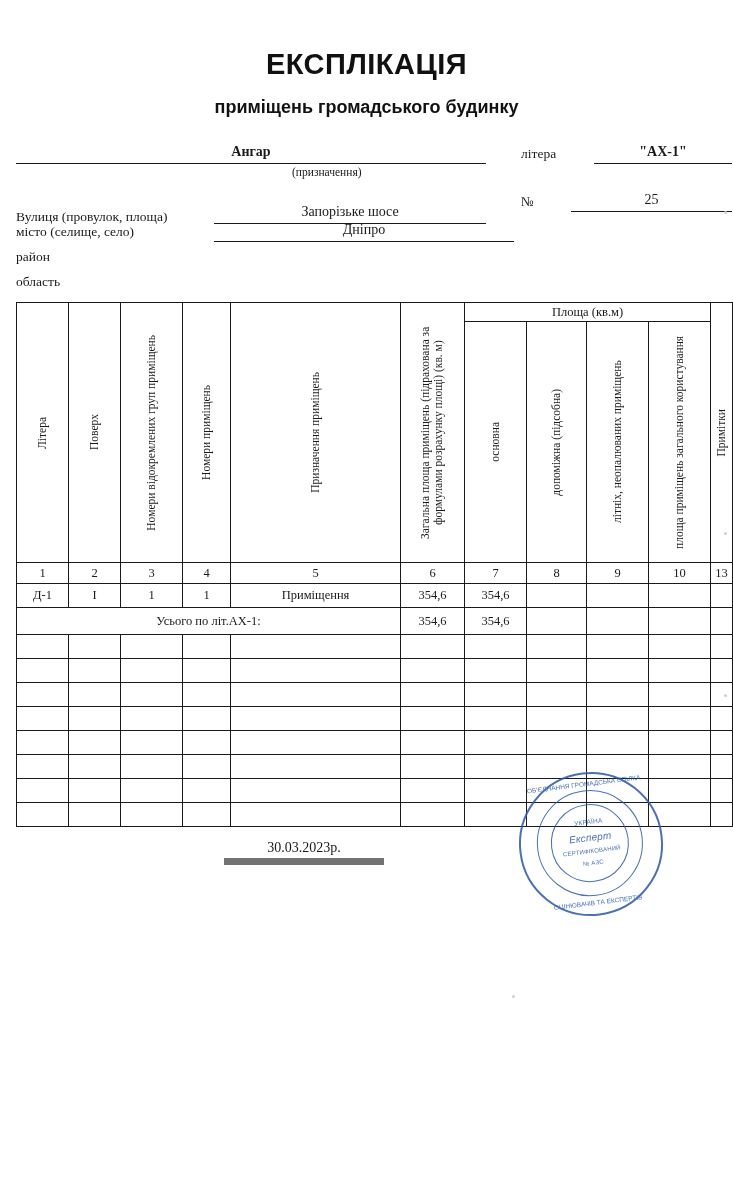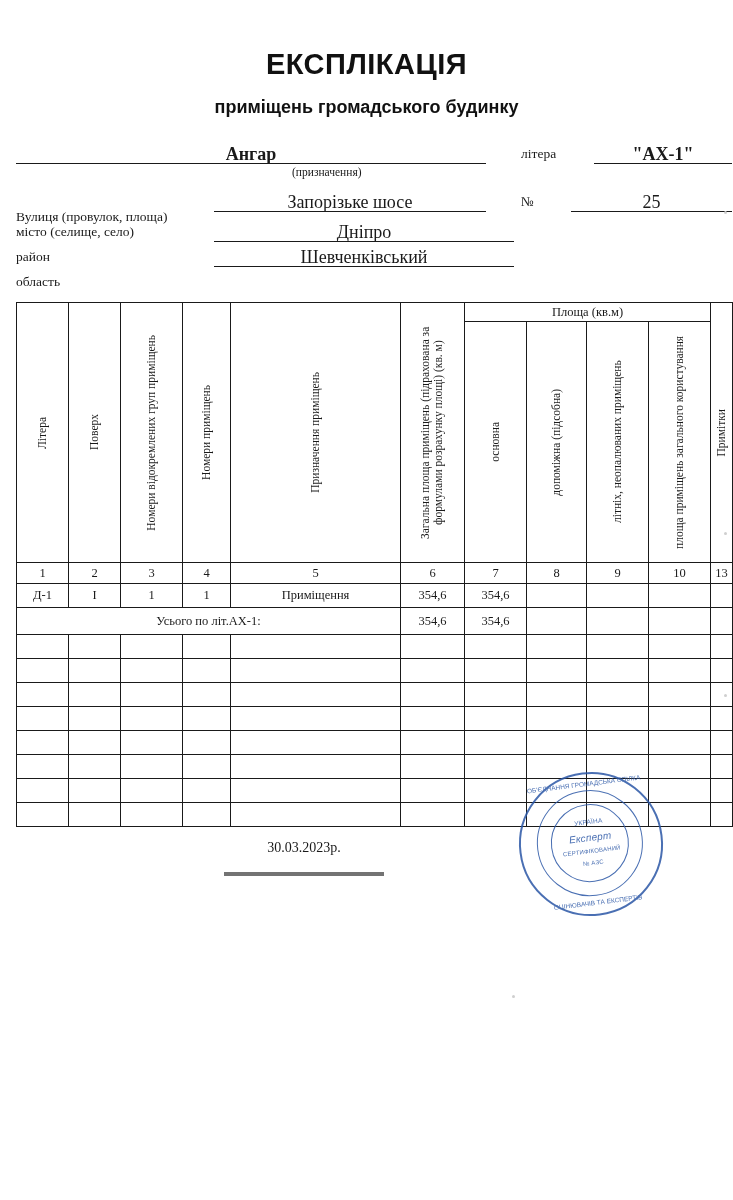--- a/index.html
+++ b/index.html
@@ -57,21 +57,21 @@
     position: absolute;
     left: 0;
     top: 2px;
     font-size: 13.5px;
   }
   .fline {
     position: absolute;
     border-bottom: 1px solid #1a1a1a;
     height: 19px;
     text-align: center;
-    font-size: 18px;
+    font-size: 14px;
   }
   .small-note {
     position: absolute;
     font-size: 11.5px;
     color: #1a1a1a;
   }
   .bold { font-weight: bold; }
 
   
   table.exp {
@@ -114,24 +114,24 @@
   .totalrow td { height: 26px; font-size: 13.5px; font-weight: bold; }
   .emptyrow td { height: 23px; }
   .left-pad { text-align: center; }
 
   
   .date-line {
     position: absolute;
     left: 224px;
     top: 840px;
     width: 160px;
-    border-bottom: 4px solid #737373;
+    border-bottom: 7px solid #737373;
     text-align: center;
     font-size: 14px;
-    padding-bottom: 16px;
+    padding-bottom: 2px;
   }
 
   
   .stamp {
     position: absolute;
     left: 519px;
     top: 772px;
     width: 140px;
     height: 140px;
     border-radius: 50%;
@@ -205,33 +205,32 @@
       <div class="flabel" style="left:505px;">літера</div>
       <div class="fline bold" style="left:578px; width:138px;">"АХ-1"</div>
     </div>
 
     <div class="frow" style="height:18px;">
       <div class="small-note" style="left:240px; top:-2px;margin-left:36px;">(призначення)</div>
     </div>
 
     <div class="frow" style="height:30px;">
       <div class="flabel" style="top:23px;">Вулиця (провулок, площа)</div>
-      <div class="fline" style="left:198px; width:272px; top:6px;">Запорізьке шосе</div>
+      <div class="fline" style="left:198px; width:272px; top:18px;">Запорізьке шосе</div>
       <div class="flabel" style="left:505px; top:8px;">№</div>
       <div class="fline" style="left:555px; width:161px; top:6px;">25</div>
     </div>
 
     <div class="frow" style="height:29px;">
       <div class="flabel" style="top:8px;">місто (селище, село)</div>
       <div class="fline" style="left:198px; width:300px; top:6px;">Дніпро</div>
     </div>
 
     <div class="frow" style="height:25px;">
       <div class="flabel" style="top:4px;">район</div>
-      <div class="fline" style="left:198px; width:300px; top:2px;">Шевченківський</div>
     </div>
 
     <div class="frow" style="height:25px;">
       <div class="flabel" style="top:4px;">область</div>
     </div>
   </div>
 
   <table class="exp">
     <colgroup>
       <col style="width:52px">

